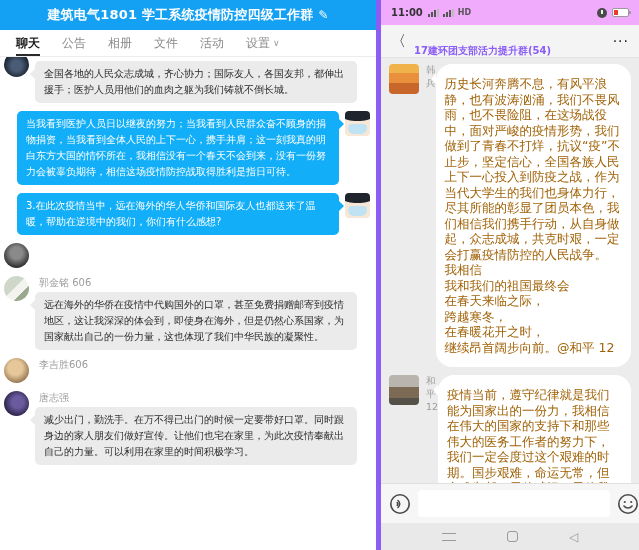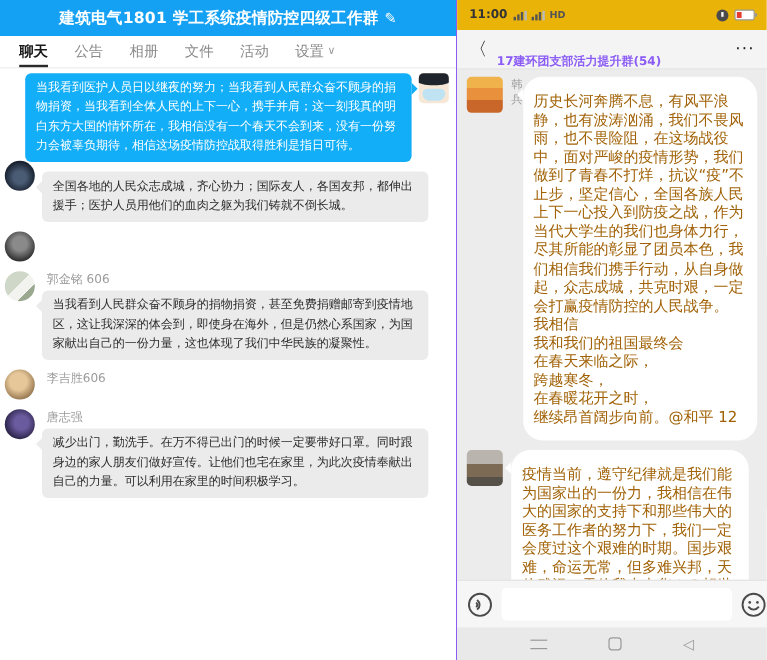--- a/index.html
+++ b/index.html
@@ -1,21 +1,21 @@
 <!DOCTYPE html>
 <html><head>
 <meta charset="utf-8">
 <style>
   * { margin:0; padding:0; box-sizing:border-box; }
   html,body { width:639px; height:550px; overflow:hidden; }
   body { font-family:"DejaVu Sans","Liberation Sans",sans-serif; background:#fff; }
   .stage { display:flex; width:639px; height:550px; }
 
   
-  .qq { width:381px; height:550px; background:#fff; display:flex; flex-direction:column; border-right:1px solid #8b5cf6; }
+  .qq { width:381px; height:550px; background:#fff; display:flex; flex-direction:column; border-right:5px solid #8b5cf6; }
   .qq-header { height:30px; background:#14a1f3; color:#fff; display:flex; align-items:center; justify-content:center; gap:5px; flex:0 0 auto; }
   .qq-title { font-size:13px; font-weight:bold; letter-spacing:.2px; }
   .qq-edit { font-size:12px; cursor:pointer; }
   .qq-tabs { height:27px; display:flex; align-items:center; padding-left:16px; gap:22px; border-bottom:1px solid #ededed; flex:0 0 auto; background:#fff; }
   .qq-tab { font-size:12px; color:#8a8a8a; cursor:pointer; position:relative; height:100%; display:flex; align-items:center; gap:3px; }
   .qq-tab.active { color:#1a1a1a; font-weight:bold; }
   .qq-tab.active::after { content:""; position:absolute; left:0; right:0; bottom:0; height:2px; background:#2a2a2a; }
   .qq-chevron { font-size:9px; color:#9a9a9a; }
   .qq-chat { flex:1; overflow:hidden; position:relative; padding:4px 6px 0 4px; }
 
@@ -43,21 +43,21 @@
   .av-hp  { background:linear-gradient(180deg,#b9b4ad 0 40%, #7d6a55 40% 75%, #555048 75%); }
   .av-mask { background:#f6e7d6; position:relative; overflow:hidden; }
   .av-mask::before { content:""; position:absolute; top:-2px; left:-2px; right:-2px; height:12px; border-radius:50% 50% 40% 40%; background:#20242c; }
   .av-mask::after { content:""; position:absolute; bottom:2px; left:3px; right:3px; height:10px; border-radius:4px 4px 6px 6px; background:#bfe3f2; }
 
   .sticker-cat { position:absolute; right:-4px; bottom:-4px; width:13px; height:13px; border-radius:50%;
     background:radial-gradient(circle at 50% 55%, #6b6b6b 0 30%, #2c2c30 75%); }
 
   
   .wx { width:258px; height:550px; background:#ececec; display:flex; flex-direction:column; }
-  .wx-status { height:25px; background:#eab308; display:flex; align-items:center; padding:0 10px; font-size:10px; color:#333; flex:0 0 auto; }
+  .wx-status { height:25px; background:#f0abfc; display:flex; align-items:center; padding:0 10px; font-size:10px; color:#333; flex:0 0 auto; }
   .wx-status .time { font-weight:bold; margin-right:5px; }
   .sig { display:inline-flex; align-items:flex-end; gap:1px; height:8px; margin-right:4px; }
   .sig i { width:2px; background:#555; display:block; }
   .sig i:nth-child(1){height:3px}.sig i:nth-child(2){height:5px}.sig i:nth-child(3){height:7px}.sig i:nth-child(4){height:8px; background:#bbb}
   .hd-badge { font-size:8px; font-weight:bold; color:#555; margin-right:4px; }
   .wx-status .right { margin-left:auto; display:flex; align-items:center; gap:5px; }
   .alarm { width:10px; height:10px; border-radius:50%; background:#4a4a4a; position:relative; }
   .alarm::after { content:""; position:absolute; left:4px; top:2px; width:1.5px; height:4px; background:#f4f4f4; }
   .battery { width:17px; height:9px; border:1px solid #9a9a9a; border-radius:2px; position:relative; background:#fff; }
   .battery::before { content:""; position:absolute; left:1px; top:1px; bottom:1px; width:4px; background:#e63c30; }
@@ -101,44 +101,50 @@
       <span class="qq-tab">文件</span>
       <span class="qq-tab">活动</span>
       <span class="qq-tab">
         <span>设置</span>
         <span class="qq-chevron">∨</span>
       </span>
     </div>
 
     <div class="qq-chat">
 
+      <div class="msg-row">
+        <span class="avatar av-clip"></span>
+        <div class="msg-col">
+          <div class="bubble gray">全国各地的人民众志成城，齐心协力；国际友人，各国友邦，都伸出援手；医护人员用他们的血肉之躯为我们铸就不倒长城。</div>
+        </div>
+      </div>
+
       <div class="msg-row sent">
         <div class="msg-col">
           <div class="bubble blue">当我看到医护人员日以继夜的努力；当我看到人民群众奋不顾身的捐物捐资，当我看到全体人民的上下一心，携手并肩；这一刻我真的明白东方大国的情怀所在，我相信没有一个春天不会到来，没有一份努力会被辜负期待，相信这场疫情防控战取得胜利是指日可待。</div>
         </div>
         <span class="avatar av-mask sq"></span>
       </div>
 
-      <div class="msg-row">
-        <span class="avatar av-clip"></span>
-        <div class="msg-col">
-          <div class="bubble gray">全国各地的人民众志成城，齐心协力；国际友人，各国友邦，都伸出援手；医护人员用他们的血肉之躯为我们铸就不倒长城。</div>
-        </div>
-      </div>
-
+      <div class="msg-row sent">
+        <div class="msg-col">
+          <div class="bubble blue">3.在此次疫情当中，远在海外的华人华侨和国际友人也都送来了温暖，帮助在逆境中的我们，你们有什么感想?</div>
+        </div>
+        <span class="avatar av-mask sq"></span>
+      </div>
 
       <div class="msg-row">
         <span class="avatar av-pzy"></span>
       </div>
 
       <div class="msg-row">
         <span class="avatar av-gjm"></span>
         <div class="msg-col">
           <div class="sender-name">郭金铭 606</div>
-          <div class="bubble gray">当我看到人民群众奋不顾身的捐物捐资，甚至免费捐赠邮寄到疫情地区，这让我深深的体会到，即使身在海外，但是仍然心系国家，为国家献出自己的一份力量，这也体现了我们中华民族的凝聚性。</div>
+          <div class="bubble gray">远在海外的华侨在疫情中代购国外的口罩，甚至免费捐赠邮寄到疫情地区，这让我深深的体会到，即使身在海外，但是仍然心系国家，为国家献出自己的一份力量，这也体现了我们中华民族的凝聚性。</div>
         </div>
       </div>
 
       <div class="msg-row">
         <span class="avatar av-ljs"></span>
         <div class="msg-col">
           <div class="sender-name">李吉胜606</div>
         </div>
       </div>
 
@@ -194,20 +200,21 @@
 在春天来临之际，
 跨越寒冬，
 在春暖花开之时，
 继续昂首阔步向前。@和平 12</div>
         </div>
       </div>
 
       <div class="wx-row">
         <span class="wx-avatar av-hp"></span>
         <div class="wx-col">
+          <div class="wx-name">和平 12</div>
           <div class="wx-bubble">疫情当前，遵守纪律就是我们能为国家出的一份力，我相信在伟大的国家的支持下和那些伟大的医务工作者的努力下，我们一定会度过这个艰难的时期。国步艰难，命运无常，但多难兴邦，天佑武汉，天佑我大中华！@胡世安－13</div>
         </div>
       </div>
     </div>
 
     <div class="wx-inputbar">
       <span class="ic-voice">
         <svg viewBox="0 0 22 22" width="22" height="22">
           <circle cx="11" cy="11" r="9.2" fill="none" stroke="#4a4a4a" stroke-width="1.6"></circle>
           <path d="M9 7.5 a4.5 4.5 0 0 1 0 7" fill="none" stroke="#4a4a4a" stroke-width="1.6" stroke-linecap="round"></path>

